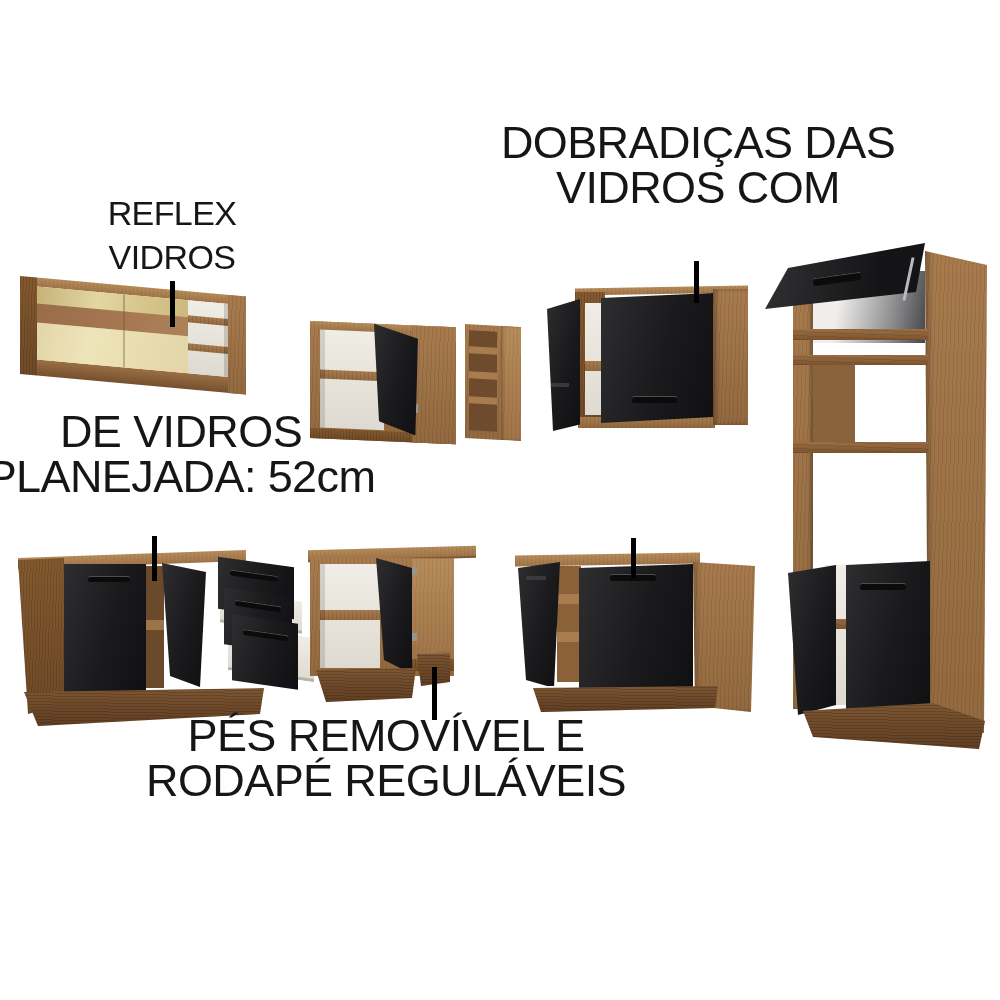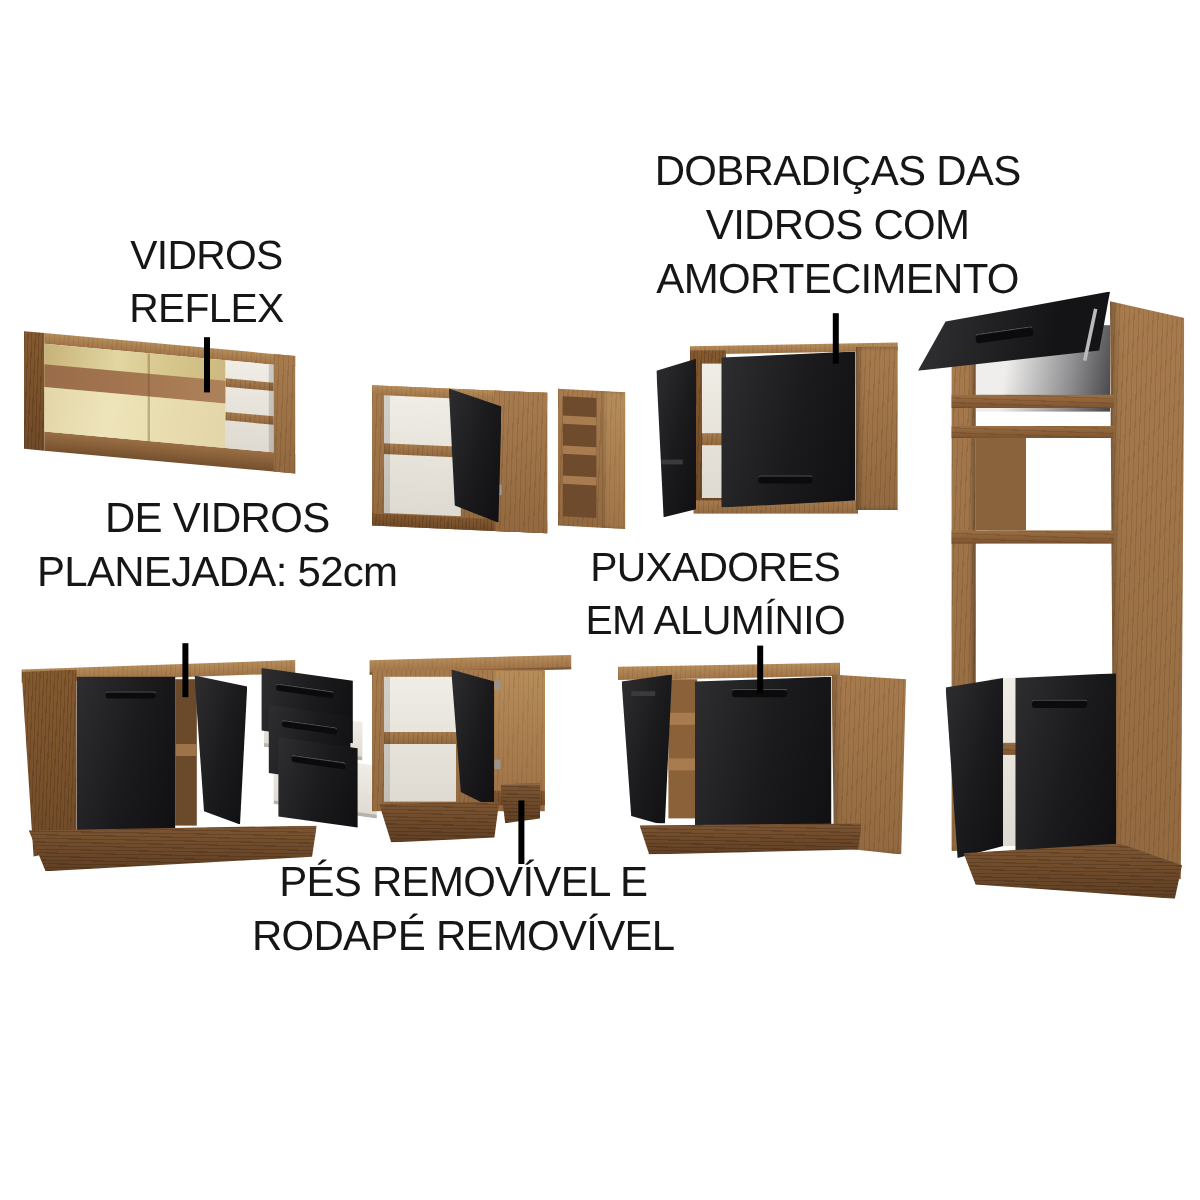--- a/index.html
+++ b/index.html
@@ -4,21 +4,21 @@
 <style>
   html,body { margin:0; padding:0; background:#ffffff; }
   #stage {
     position:relative; width:1000px; height:1000px; background:#ffffff;
     font-family:"Liberation Sans", sans-serif; overflow:hidden;
   }
   .a { position:absolute; }
   
   .ann {
     position:absolute; transform:translateX(-50%); text-align:center;
-    white-space:nowrap; color:#161616; font-size:35px; line-height:45px;
+    white-space:nowrap; color:#161616; font-size:45px; line-height:45px;
     letter-spacing:-0.6px; z-index:30;
   }
   .ann.small { font-size:34px; line-height:44px; }
   .leader { position:absolute; width:5px; background:#000; z-index:29; }
   
   .wood {
     background:
       repeating-linear-gradient(92deg, rgba(70,40,10,.14) 0 1px, rgba(0,0,0,0) 1px 4px),
       linear-gradient(180deg,#a77b4e,#926940);
   }
@@ -49,47 +49,42 @@
     background:#0b0b0c; box-shadow:inset 0 1px 0 rgba(255,255,255,.28);
     border-radius:2px;
   }
 </style>
 </head>
 <body>
 
 <div id="stage">
 
   <div class="ann small" style="left:172px; top:191px;">
+    <div>REFLEX</div>
     <div>VIDROS</div>
-    <div>REFLEX</div>
   </div>
   <div class="leader" style="left:170px; top:281px; height:46px;"></div>
 
   <div class="ann" style="left:698px; top:120px;">
     <div>DOBRADIÇAS DAS</div>
     <div>VIDROS COM</div>
-    <div>AMORTECIMENTO</div>
   </div>
   <div class="leader" style="left:694px; top:261px; height:42px;"></div>
 
   <div class="ann" style="left:181px; top:409px;">
     <div>DE VIDROS</div>
     <div>PLANEJADA: 52cm</div>
   </div>
   <div class="leader" style="left:152px; top:536px; height:45px;"></div>
 
-  <div class="ann small" style="left:596px; top:451px;">
-    <div>PUXADORES</div>
-    <div>EM ALUMÍNIO</div>
-  </div>
   <div class="leader" style="left:631px; top:538px; height:40px;"></div>
 
   <div class="ann" style="left:386px; top:713px;">
     <div>PÉS REMOVÍVEL E</div>
-    <div>RODAPÉ REMOVÍVEL</div>
+    <div>RODAPÉ REGULÁVEIS</div>
   </div>
   <div class="leader" style="left:432px; top:667px; height:53px;"></div>
 
   <div class="a" style="left:20px; top:276px; width:226px; height:98px; transform:skewY(5.2deg); transform-origin:0 0;">
     <div class="a wood-side" style="left:0; top:0; width:17px; height:98px;"></div>
     <div class="a wood-light" style="left:17px; top:0; width:209px; height:9px;"></div>
     <div class="a" style="left:17px; top:82px; width:209px; height:16px; background:linear-gradient(180deg,#9a6f44,#75502e);"></div>
     <div class="a glass" style="left:17px; top:9px; width:151px; height:73px;">
       <div class="a" style="left:0; top:17px; width:151px; height:19px; background:linear-gradient(90deg,#9a6c49,#ad8159);"></div>
       <div class="a" style="left:0; top:36px; width:151px; height:37px; background:rgba(248,240,205,.55);"></div>

